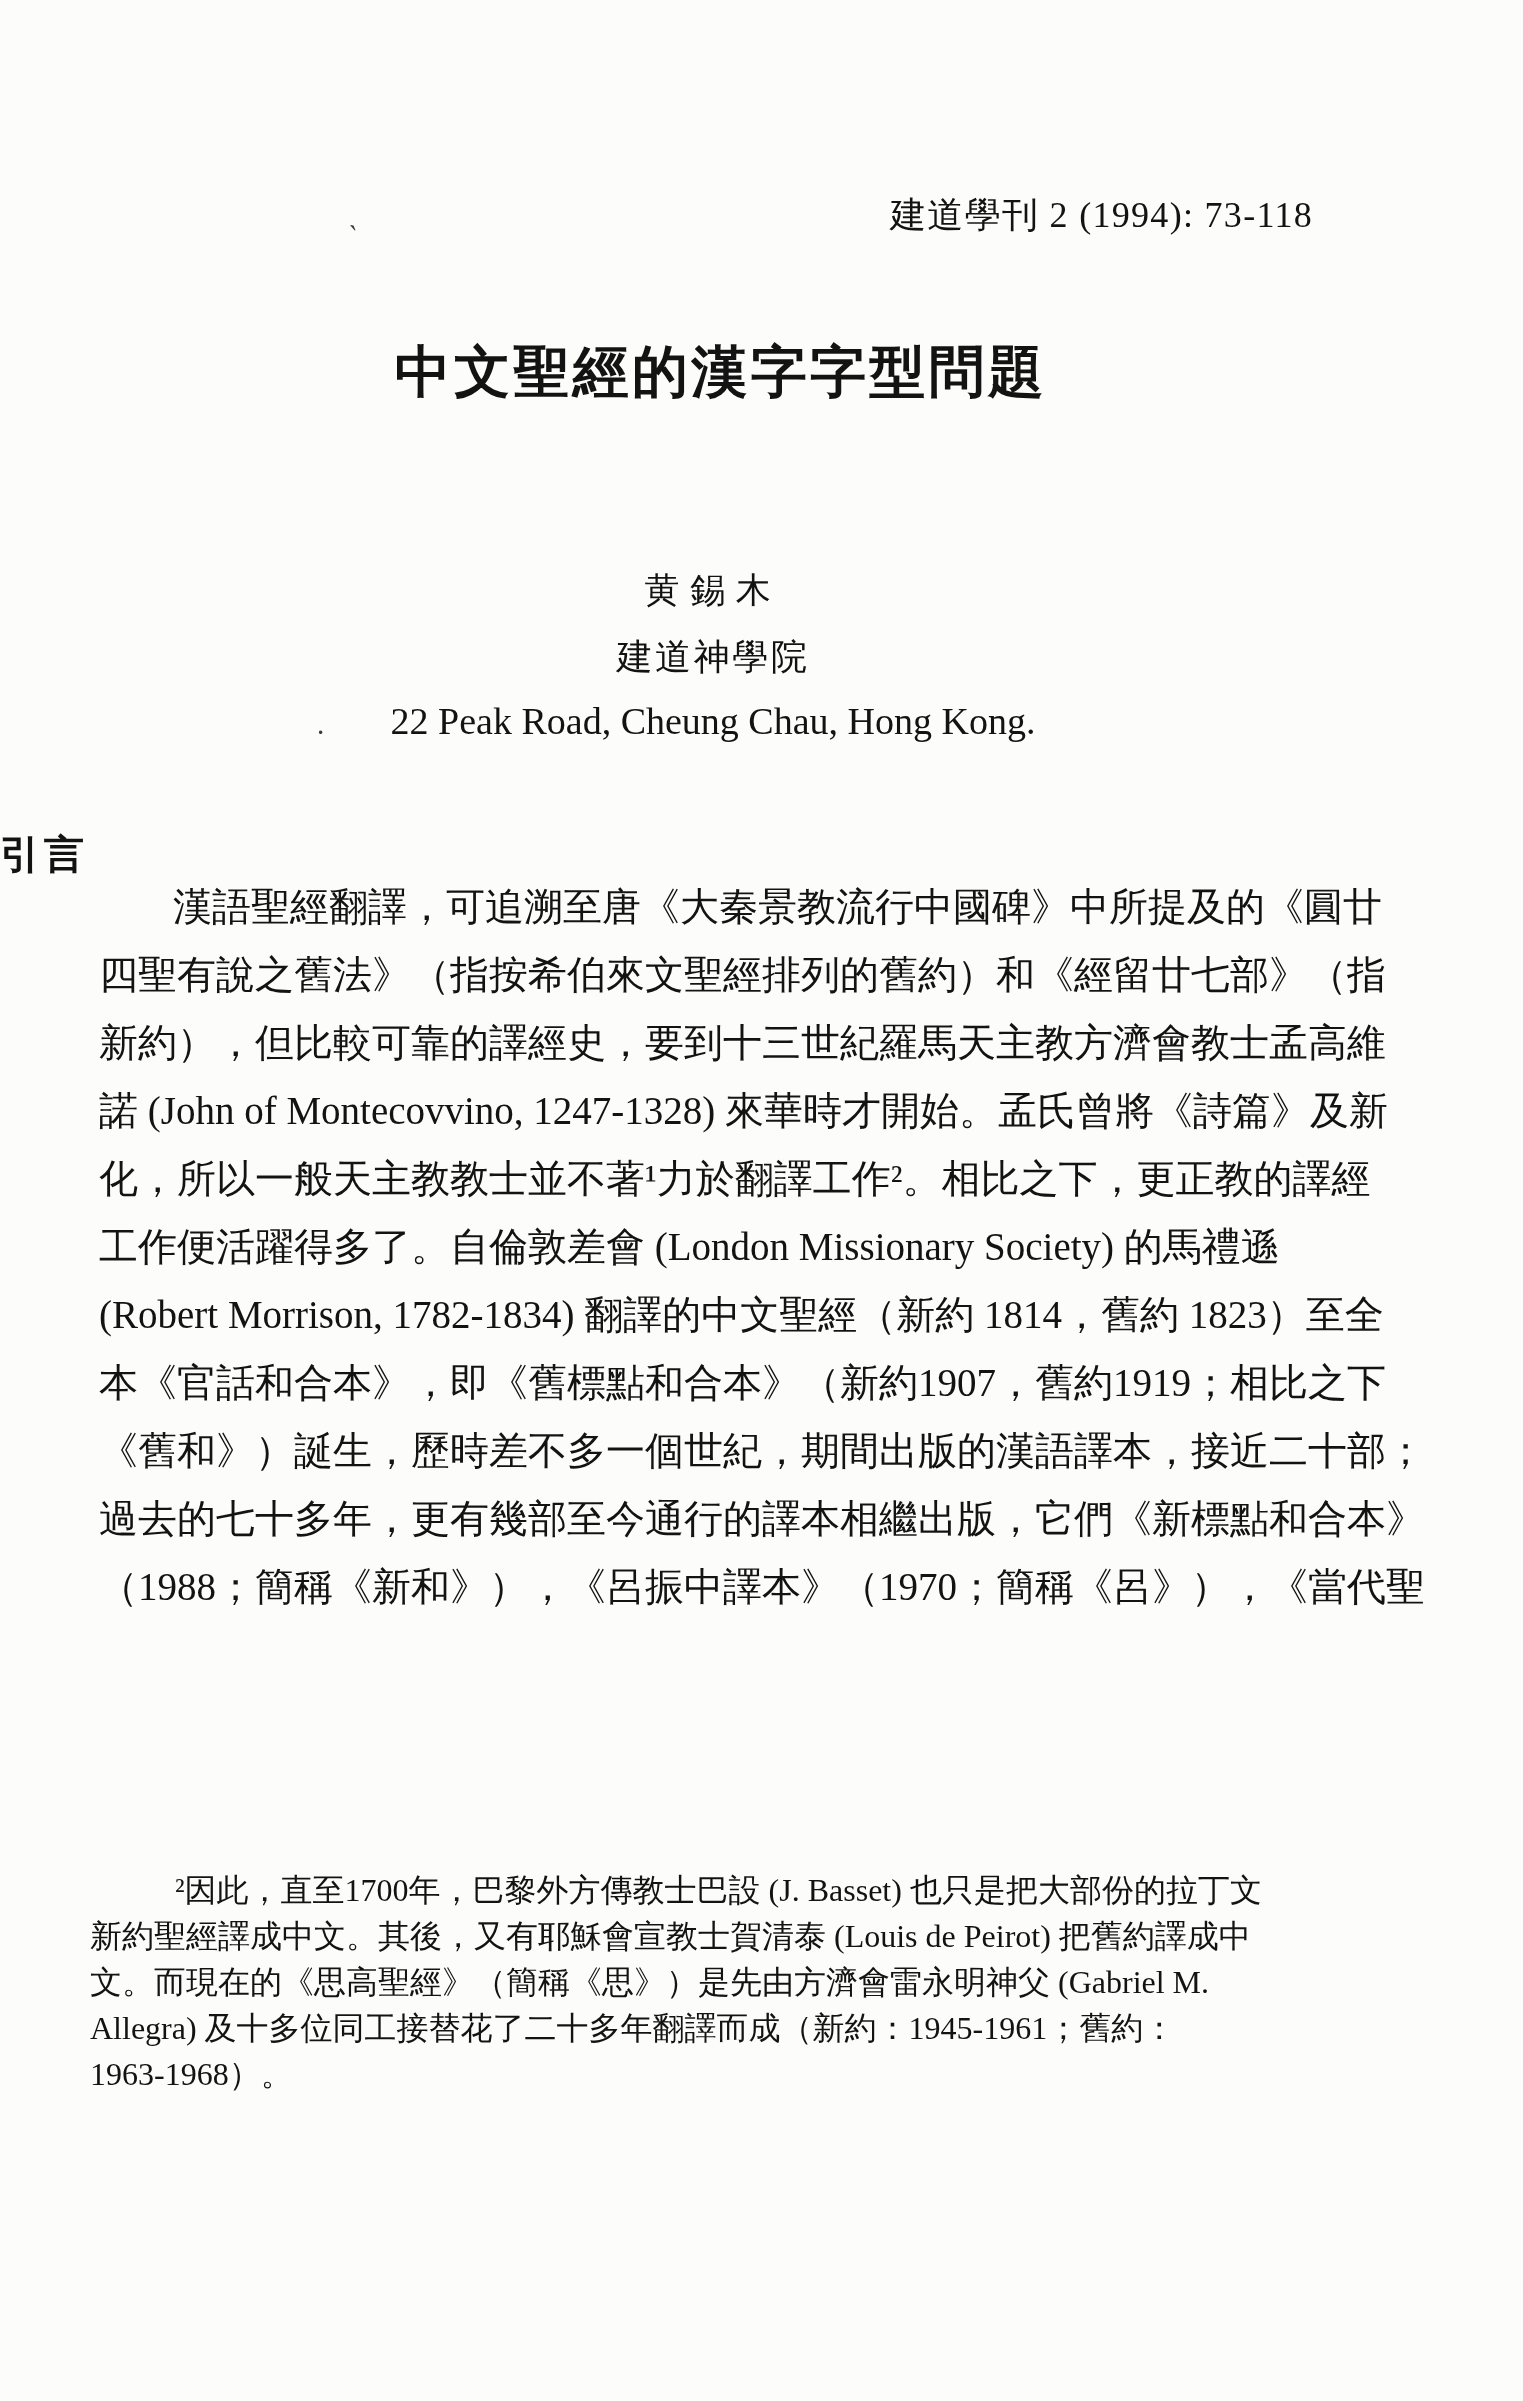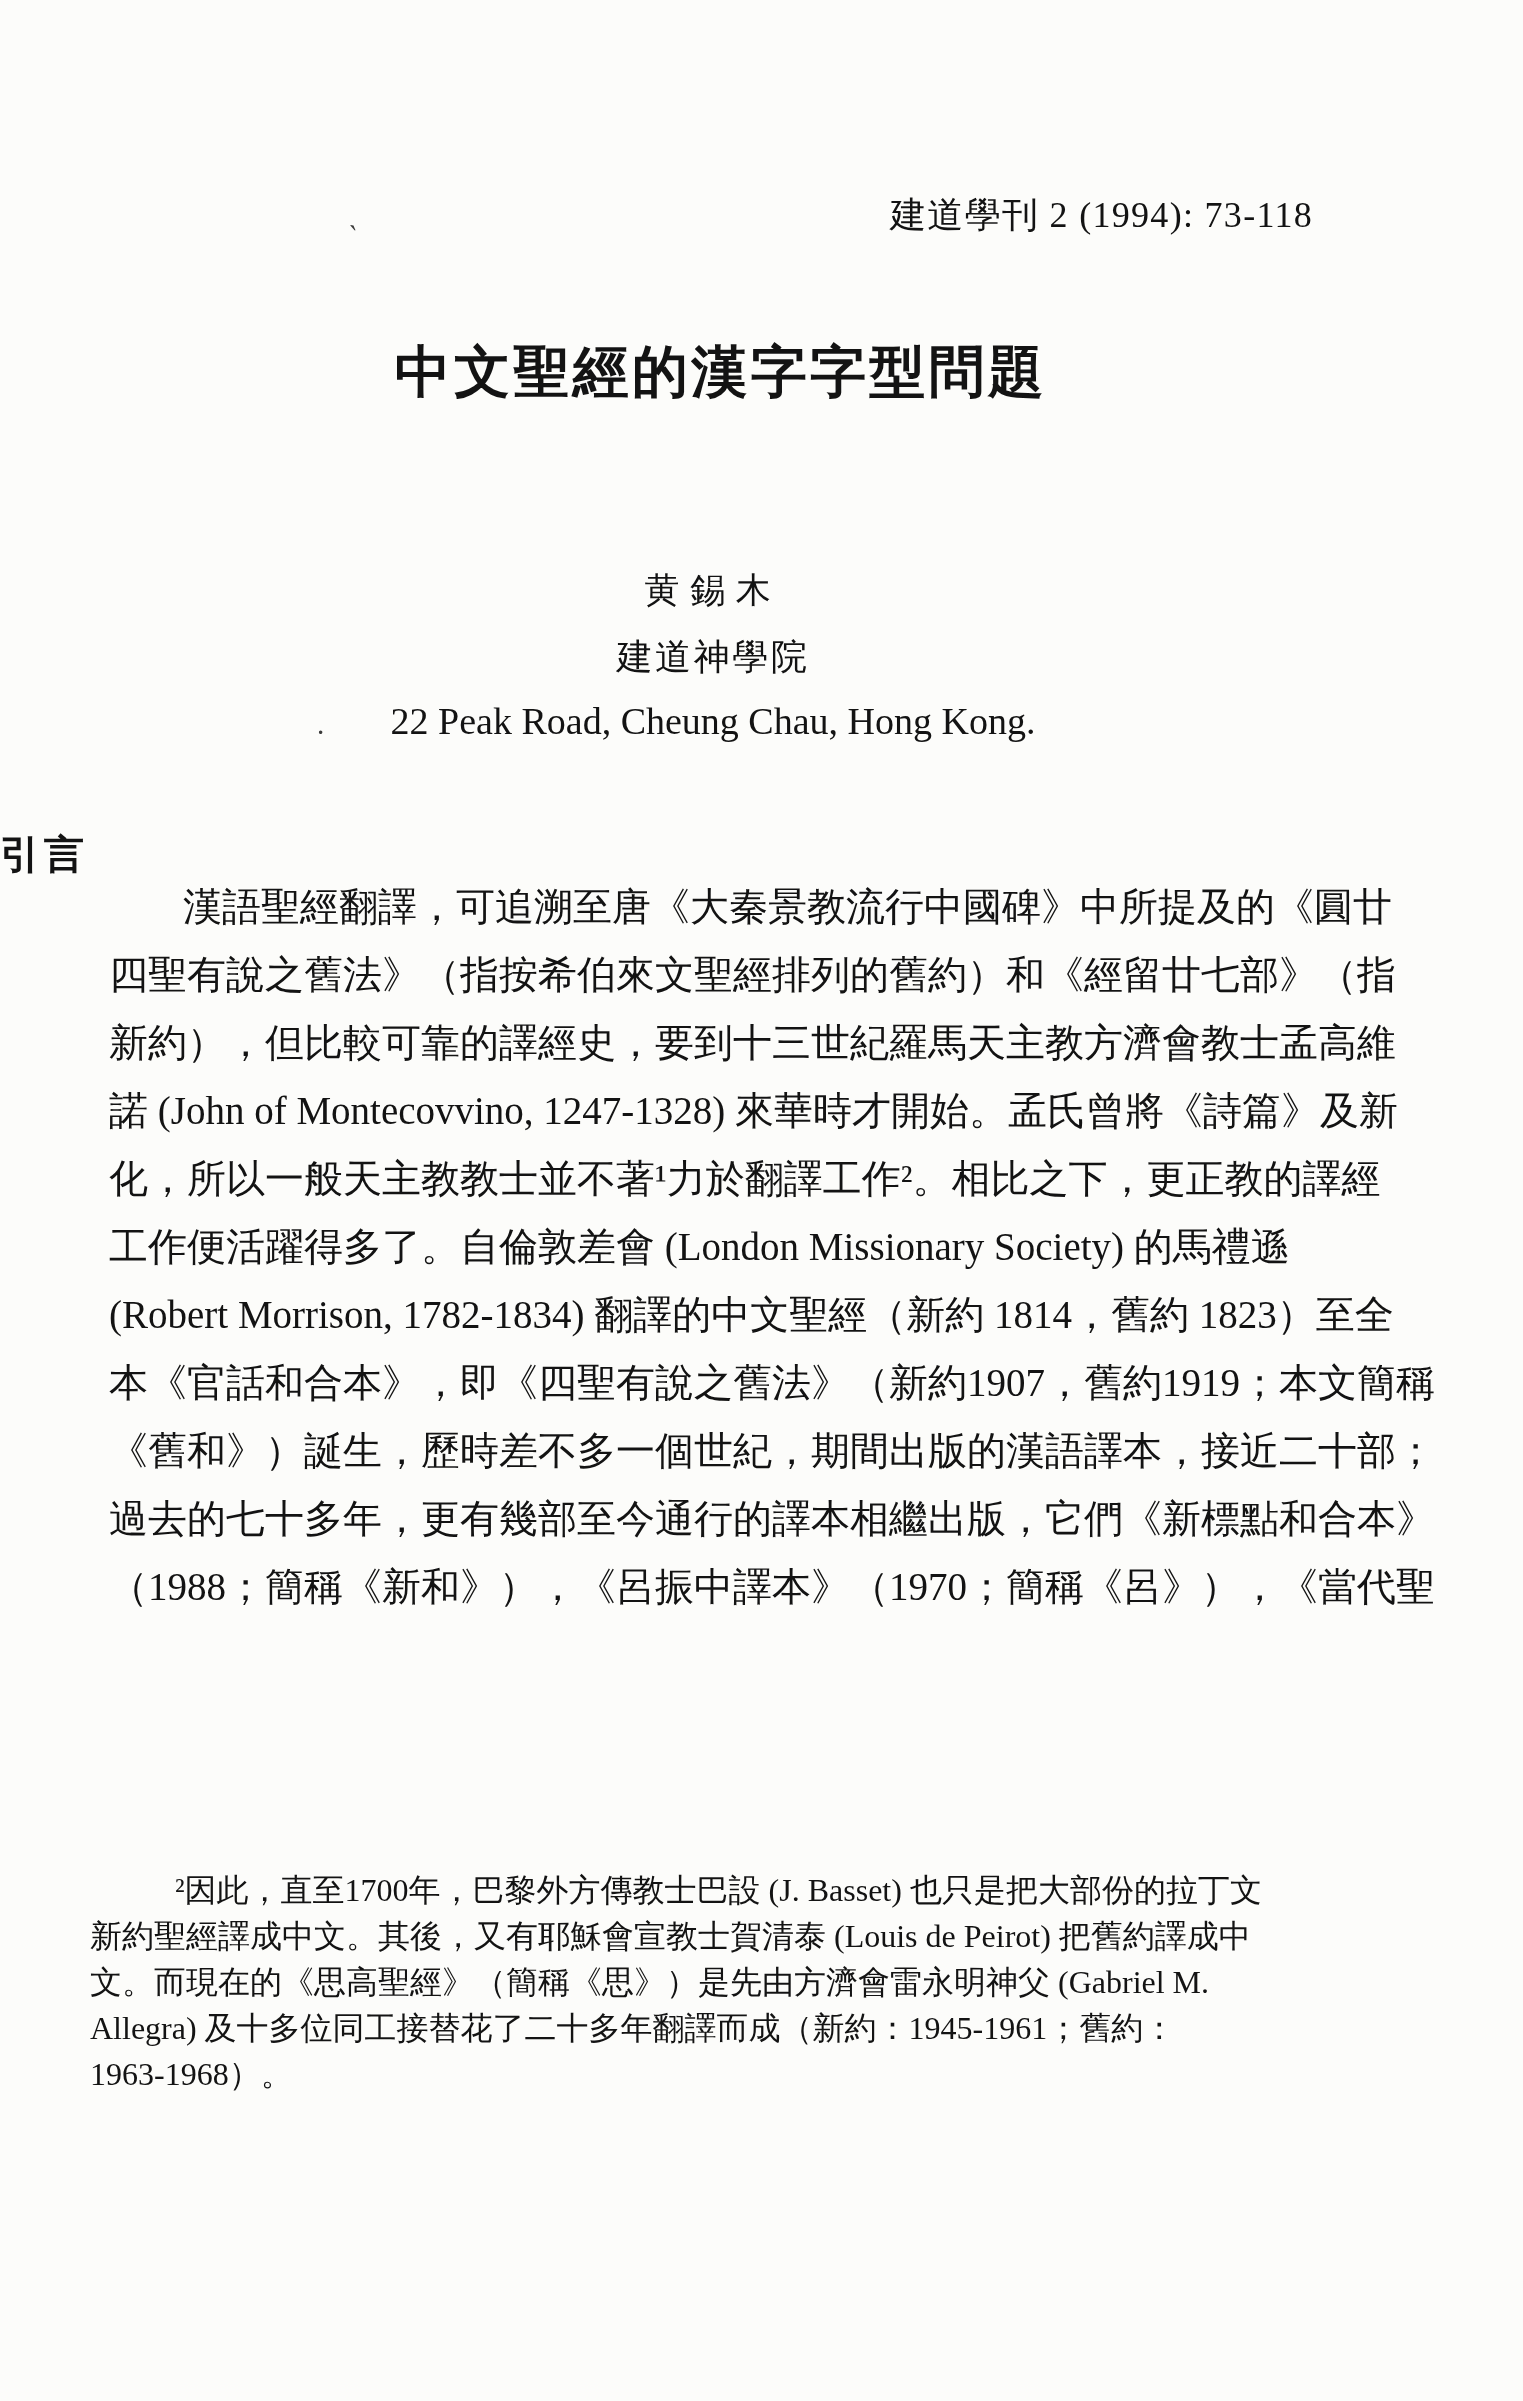--- a/index.html
+++ b/index.html
@@ -74,21 +74,21 @@
     width: 1406px;
     margin: 0;
     font-size: 40px;
     font-weight: 700;
     letter-spacing: 4px;
     white-space: nowrap;
   }
   .body-text {
     position: absolute;
     top: 873px;
-    left: 109px;
+    left: 99px;
     width: 1334px;
     font-size: 39px;
     line-height: 68px;
   }
   .body-line {
     height: 68px;
     white-space: nowrap;
   }
   .indent-first {
     padding-left: 74px;
@@ -155,21 +155,21 @@
   <h2 class="section-heading">引言</h2>
 
   <div class="body-text">
     <div class="body-line indent-first">漢語聖經翻譯，可追溯至唐《大秦景教流行中國碑》中所提及的《圓廿</div>
     <div class="body-line">四聖有說之舊法》（指按希伯來文聖經排列的舊約）和《經留廿七部》（指</div>
     <div class="body-line">新約），但比較可靠的譯經史，要到十三世紀羅馬天主教方濟會教士孟高維</div>
     <div class="body-line">諾 (John of Montecovvino, 1247-1328) 來華時才開始。孟氏曾將《詩篇》及新</div>
     <div class="body-line">化，所以一般天主教教士並不著¹力於翻譯工作²。相比之下，更正教的譯經</div>
     <div class="body-line">工作便活躍得多了。自倫敦差會 (London Missionary Society) 的馬禮遜</div>
     <div class="body-line">(Robert Morrison, 1782-1834) 翻譯的中文聖經（新約 1814，舊約 1823）至全</div>
-    <div class="body-line">本《官話和合本》，即《四聖有說之舊法》（新約1907，舊約1919；本文簡稱</div>
+    <div class="body-line">本《官話和合本》，即《舊標點和合本》（新約1907，舊約1919；相比之下</div>
     <div class="body-line">《舊和》）誕生，歷時差不多一個世紀，期間出版的漢語譯本，接近二十部；</div>
     <div class="body-line">過去的七十多年，更有幾部至今通行的譯本相繼出版，它們《新標點和合本》</div>
     <div class="body-line">（1988；簡稱《新和》），《呂振中譯本》（1970；簡稱《呂》），《當代聖</div>
   </div>
 
 
   <div class="footnotes">
     <div class="fn-line fn-indent">²因此，直至1700年，巴黎外方傳教士巴設 (J. Basset) 也只是把大部份的拉丁文</div>
     <div class="fn-line">新約聖經譯成中文。其後，又有耶穌會宣教士賀清泰 (Louis de Peirot) 把舊約譯成中</div>
     <div class="fn-line">文。而現在的《思高聖經》（簡稱《思》）是先由方濟會雷永明神父 (Gabriel M.</div>

